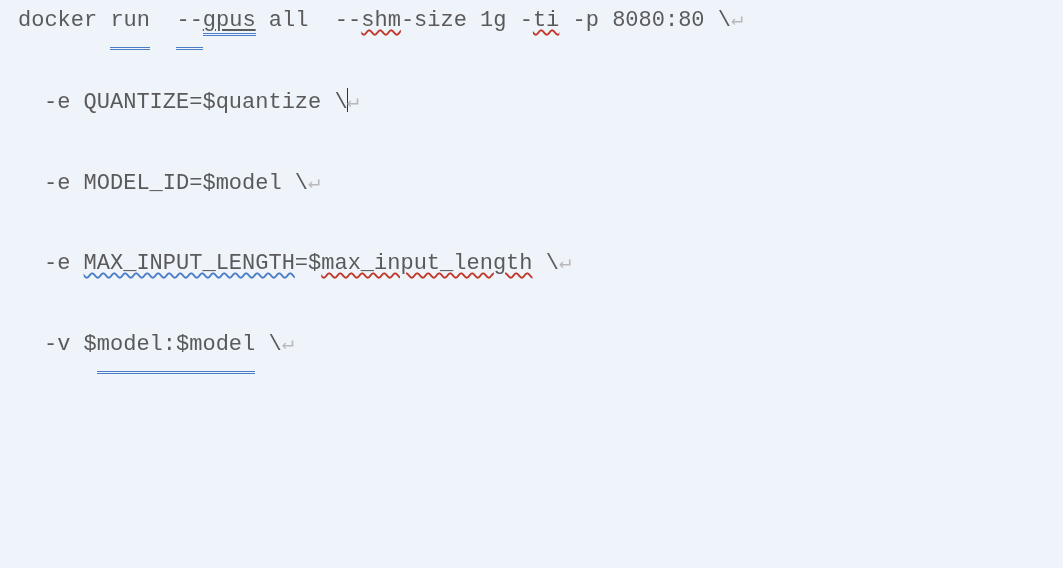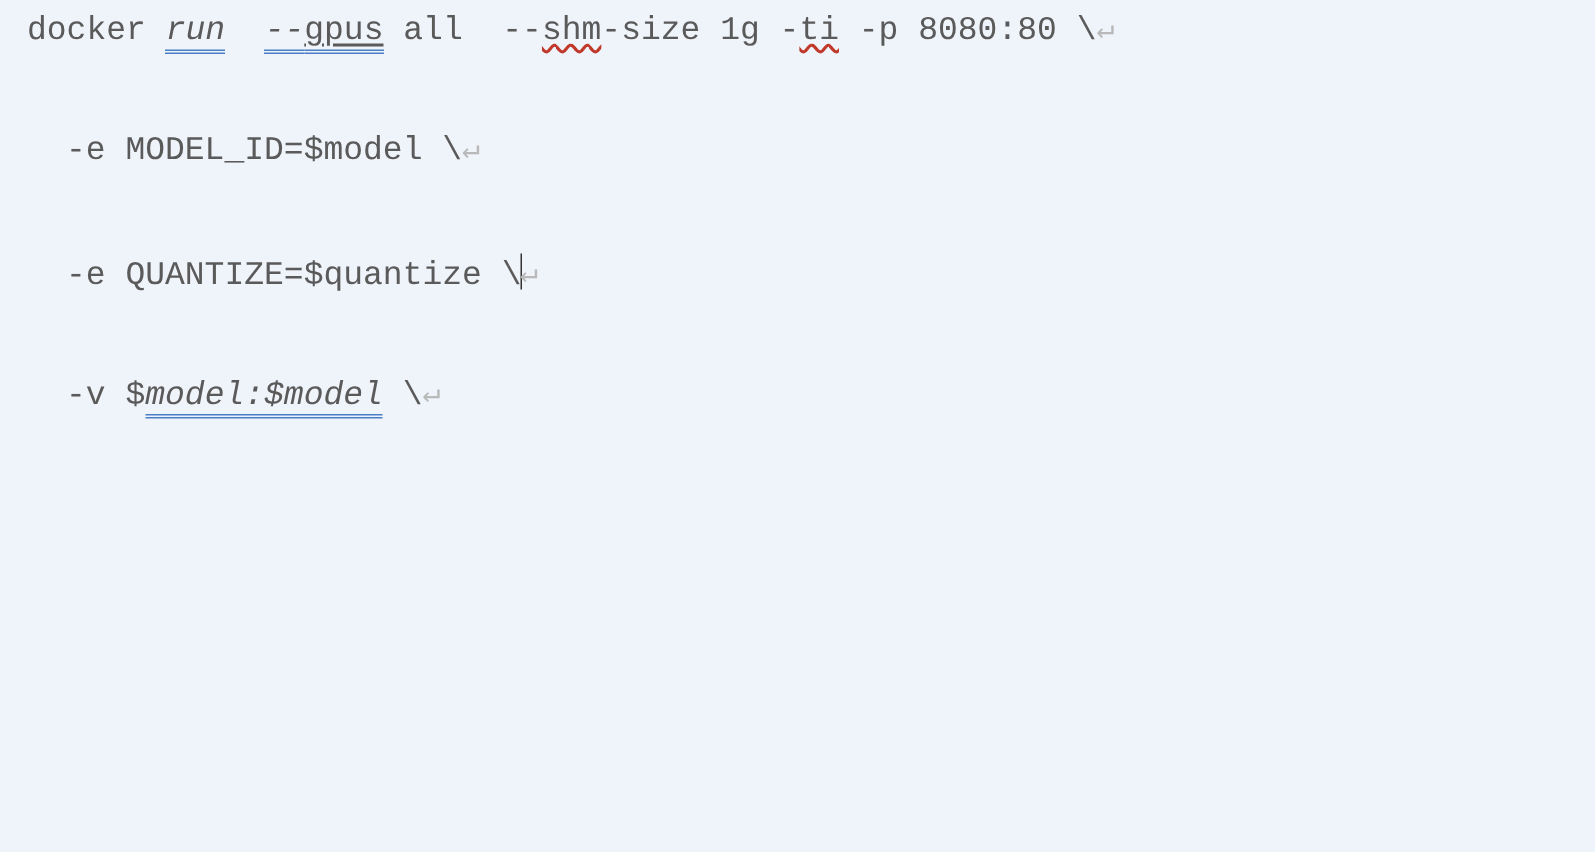--- a/index.html
+++ b/index.html
@@ -18,22 +18,21 @@
       white-space: pre;
       margin-bottom: 54px;
       position: relative;
     }
     .line:last-child { margin-bottom: 8px; }
     .indent { padding-left: 26px; }
 
     
     .spell-dbl-blue {
       border-bottom: 3px double #4a7ec7;
-      padding-bottom: 0px;
-      font-style: italic;
+      padding-bottom: 14px;
     }
     .red-wavy {
       text-decoration-line: underline;
       text-decoration-style: wavy;
       text-decoration-color: #c0392b;
       text-decoration-thickness: 1.5px;
       text-underline-offset: 3px;
     }
     .blue-wavy {
       text-decoration-line: underline;
@@ -68,22 +67,23 @@
       margin-right: -1px;
     }
   </style>
 </head>
 <body>
 
 <div class="editor">
 
   <div class="line"><span>docker </span><span class="spell-dbl-blue">run</span><span>  </span><span class="spell-dbl-blue">--</span><span class="red-blue">gpus</span><span> all  --</span><span class="red-wavy">shm</span><span>-size 1g -</span><span class="red-wavy">ti</span><span> -p 8080:80 \</span><span class="nl-glyph">↵</span></div>
 
+  <div class="line indent"><span>-e QUANTIZE=$quantize \</span><span class="cursor"></span><span class="nl-glyph">↵</span></div>
+
   <div class="line indent"><span>-e MODEL_ID=$model \</span><span class="nl-glyph">↵</span></div>
 
-  <div class="line indent"><span>-e QUANTIZE=$quantize \</span><span class="cursor"></span><span class="nl-glyph">↵</span></div>
 
-
+  <div class="line indent"><span>-e </span><span class="blue-wavy">MAX_INPUT_LENGTH</span><span>=$</span><span class="red-wavy">max_input_length</span><span> \</span><span class="nl-glyph">↵</span></div>
 
 
   <div class="line indent"><span>-v $</span><span class="spell-dbl-blue">model:$model</span><span> \</span><span class="nl-glyph">↵</span></div>
 
 </div>
 
 </body></html>

